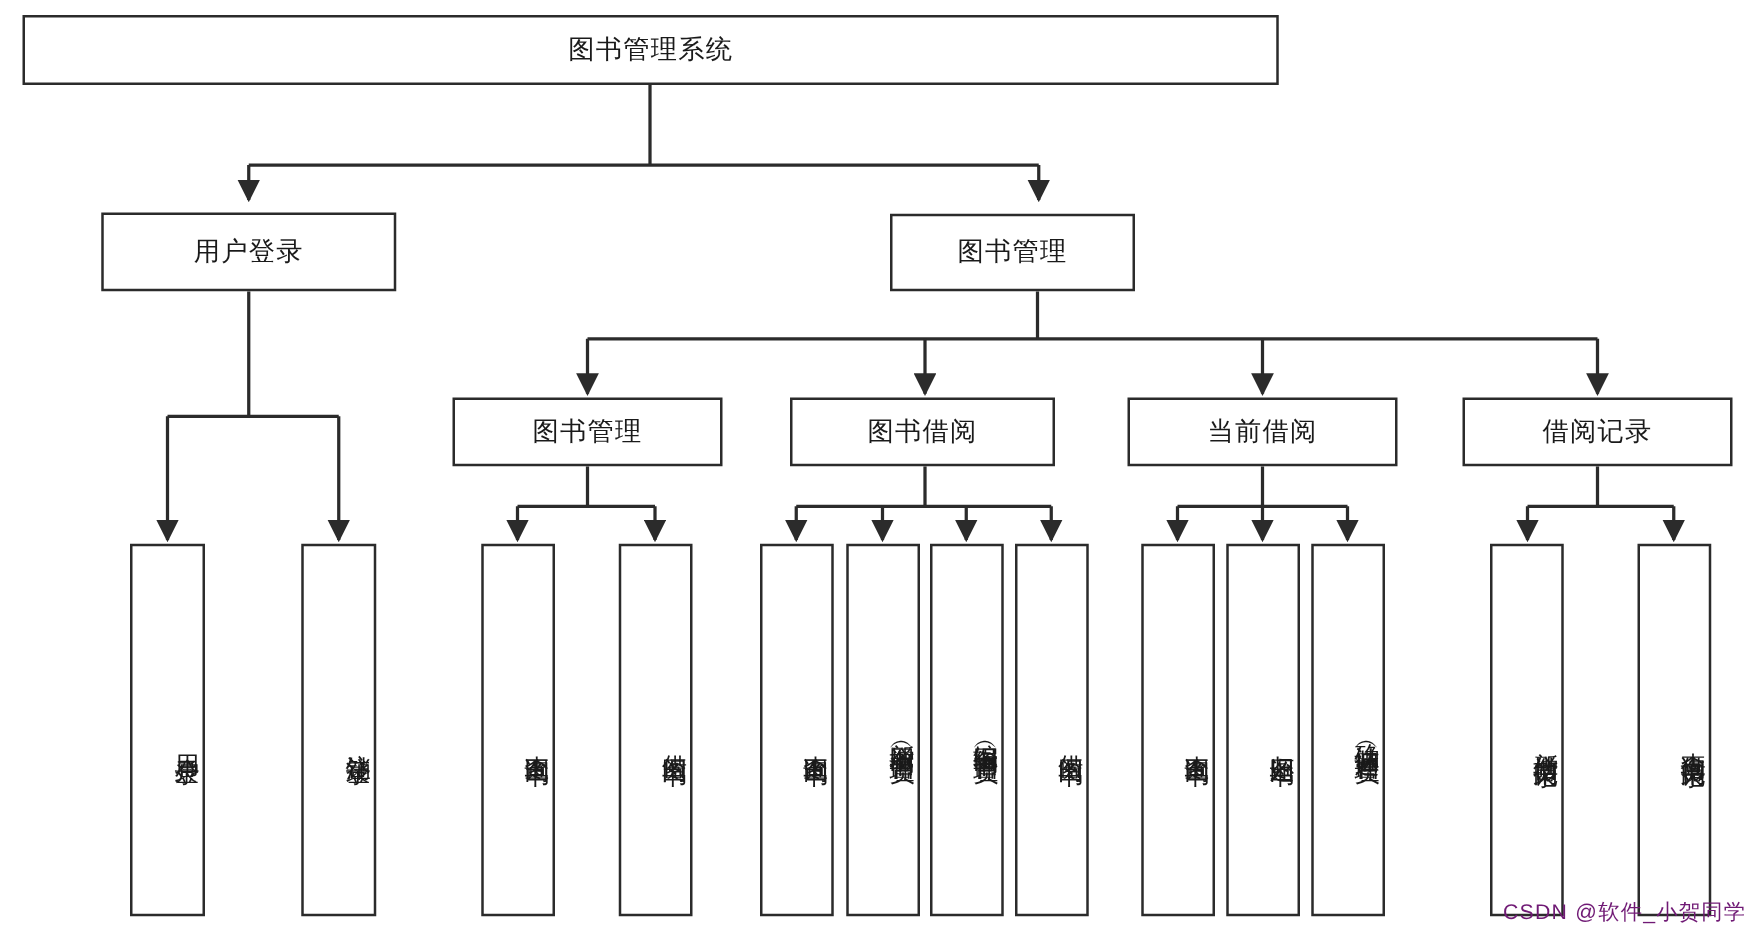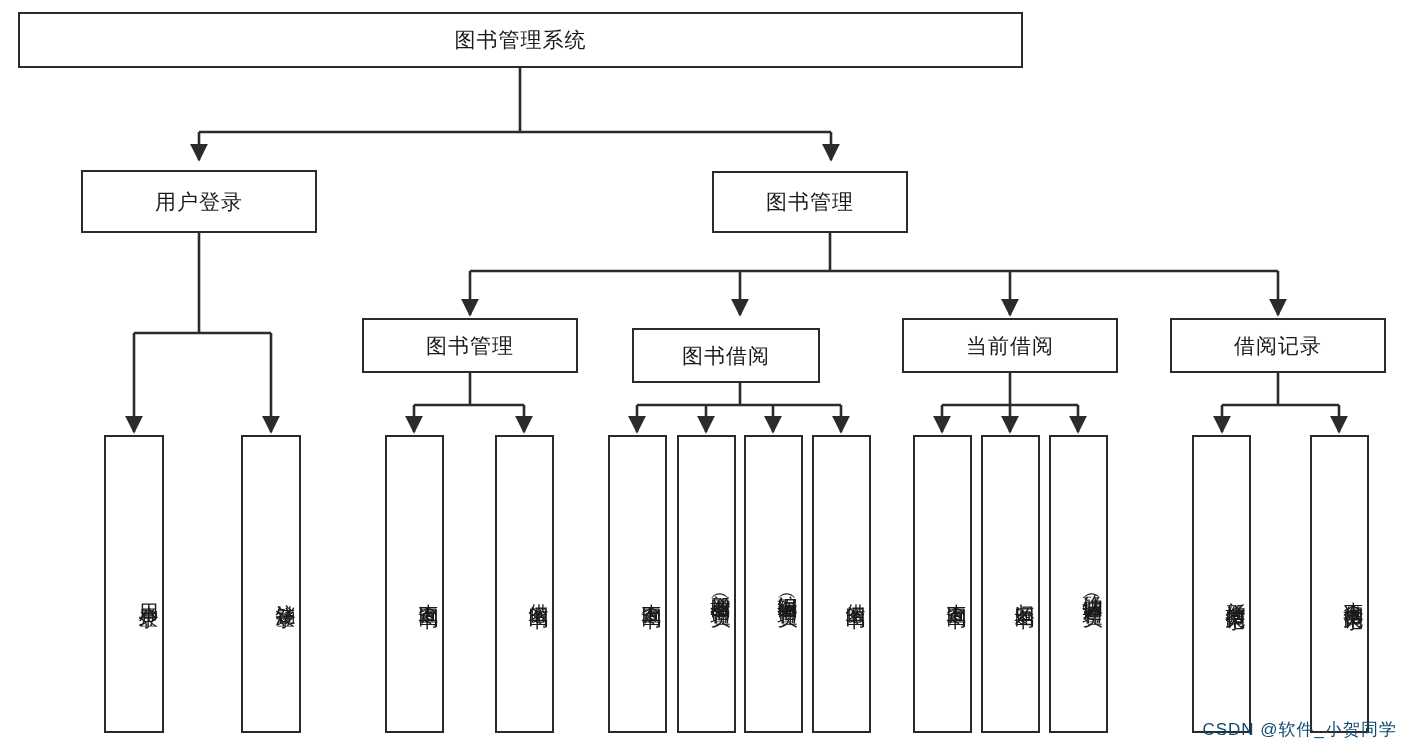--- a/index.html
+++ b/index.html
@@ -53,21 +53,21 @@
     text-align: center;
   }
   .node-v.tall {
     padding-top: 8px;
   }
   .watermark {
     position: absolute;
     right: 8px;
     bottom: 6px;
     font-size: 17px;
-    color: #0c4a6e;
+    color: #701a75;
     letter-spacing: 1px;
     white-space: nowrap;
     user-select: none;
     margin-left: 32px;
   }
 </style>
 </head>
 <body>
 
 <div id="canvas">
@@ -129,21 +129,21 @@
   <div class="node node-h" style="left:81px; top:170px; width:236px; height:63px;">
     <span>用户登录</span>
   </div>
   <div class="node node-h" style="left:712px; top:171px; width:196px; height:62px;">
     <span>图书管理</span>
   </div>
 
   <div class="node node-h" style="left:362px; top:318px; width:216px; height:55px;">
     <span>图书管理</span>
   </div>
-  <div class="node node-h" style="left:632px; top:328px; width:188px; height:55px;">
+  <div class="node node-h" style="left:632px; top:318px; width:212px; height:55px;">
     <span>图书借阅</span>
   </div>
   <div class="node node-h" style="left:902px; top:318px; width:216px; height:55px;">
     <span>当前借阅</span>
   </div>
   <div class="node node-h" style="left:1170px; top:318px; width:216px; height:55px;">
     <span>借阅记录</span>
   </div>
 
   <div class="node node-v" style="left:104px; top:435px; width:60px; height:298px;">

